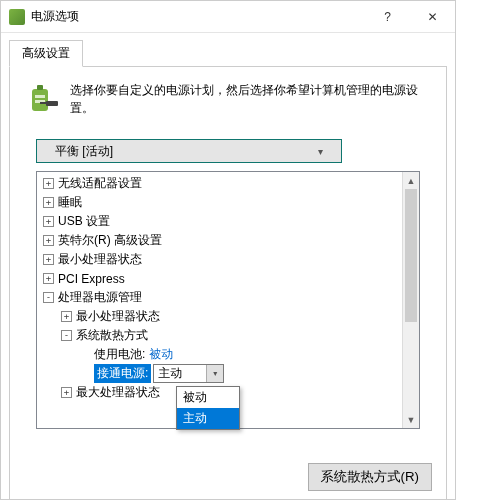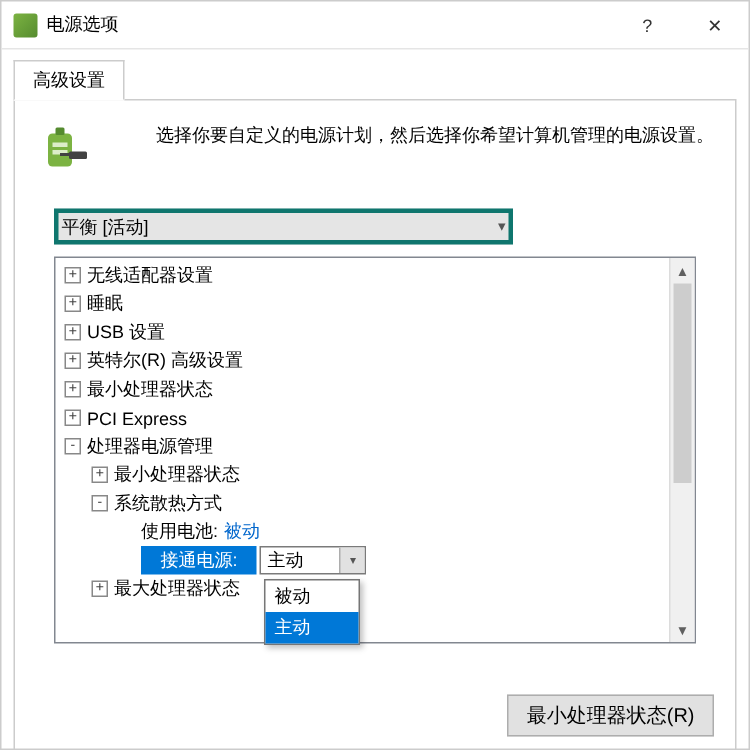--- a/index.html
+++ b/index.html
@@ -5,21 +5,21 @@
   * { box-sizing: border-box; }
   body {
     margin: 0;
     font-family: "Microsoft YaHei", "Segoe UI", sans-serif;
     font-size: 12px;
     background: #fff;
     width: 500px;
     height: 500px;
     overflow: hidden;
   }
-  .window { width: 500px; height: 500px; border: 1px solid #ccc; }
+  .window { width: 456px; height: 500px; border: 1px solid #ccc; }
   .titlebar {
     height: 32px;
     display: flex;
     align-items: center;
     padding: 0 0 0 8px;
     border-bottom: 1px solid #e5e5e5;
   }
   .titlebar .icon {
     width: 16px; height: 16px; margin-right: 6px;
     background: linear-gradient(135deg,#7cb342,#558b2f);
@@ -48,23 +48,23 @@
     padding: 14px 14px 14px 14px;
     height: 440px;
     position: relative;
   }
   .hdr { display: flex; gap: 10px; margin-bottom: 22px; justify-content: space-between; }
   .hdr .hicon svg { width: 36px; height: 36px; display:block; }
   .hdr .htext { color: #000; line-height: 1.5; }
   .plan-select {
     width: 306px; height: 24px;
     background: #e5e5e5;
-    border: 3px solid #0f766e;
+    border: 1px solid #0f766e;
     display: flex; align-items: center;
-    padding: 0 2px;
+    padding: 0 18px;
     margin-left: 12px;
     margin-bottom: 8px;
     cursor: default;
   }
   .plan-select .label { flex: 1; }
   .plan-select .chev { color: #555; font-size: 10px; }
   .tree-wrap {
     margin: 0 12px;
     border: 1px solid #828790;
     height: 258px;
@@ -101,21 +101,21 @@
     font-family: monospace;
     background:#fff; color:#444;
   }
   .indent { display:inline-block; height:1px; }
   .leaf-label { color:#000000; }
   .leaf-value { color:#0066cc; margin-left:4px; }
   .selected-row {
     display:inline-flex; align-items:center; height:19px;
   }
   .selected-row .lbl {
-    background:#0078d7; color:#fff; padding:1px 13px;
+    background:#0078d7; color:#fff; padding:1px 3px;
   }
   .combo {
     display:inline-flex; align-items:center;
     border:1px solid #7a7a7a; height:19px;
     margin-left:2px; background:#fff;
   }
   .combo .cval { padding:0 24px 0 4px; color:#000; }
   .combo .cbtn { width:17px; height:17px; background:#e1e1e1; border-left:1px solid #adadad;
     display:flex; align-items:center; justify-content:center; font-size:8px; color:#555; }
   .dropdown {
@@ -246,21 +246,21 @@
         </div>
         <div class="arrow">▼</div>
       </div>
 
       <div class="dropdown" id="dropdown" style="left:139px; top:214px; width:64px;">
       <div class="opt">被动</div>
           <div class="opt hl">主动</div>
         </div>
     </div>
 
-    <button class="restore-btn">最小处理器状态(R)</button>
+    <button class="restore-btn">系统散热方式(R)</button>
 
     <svg class="arrows">
       <defs>
         <marker id="ah" markerWidth="10" markerHeight="8" refX="9" refY="4" orient="auto">
           <path d="M0,0 L10,4 L0,8 Z" fill="#ff2a2a"></path>
         </marker>
       </defs>
       <line x1="390" y1="172" x2="182" y2="258" stroke="#ff2a2a" stroke-width="2.5" marker-end="url(#ah)"></line>
       <line x1="400" y1="222" x2="232" y2="390" stroke="#ff2a2a" stroke-width="2.5" marker-end="url(#ah)"></line>
     </svg>

